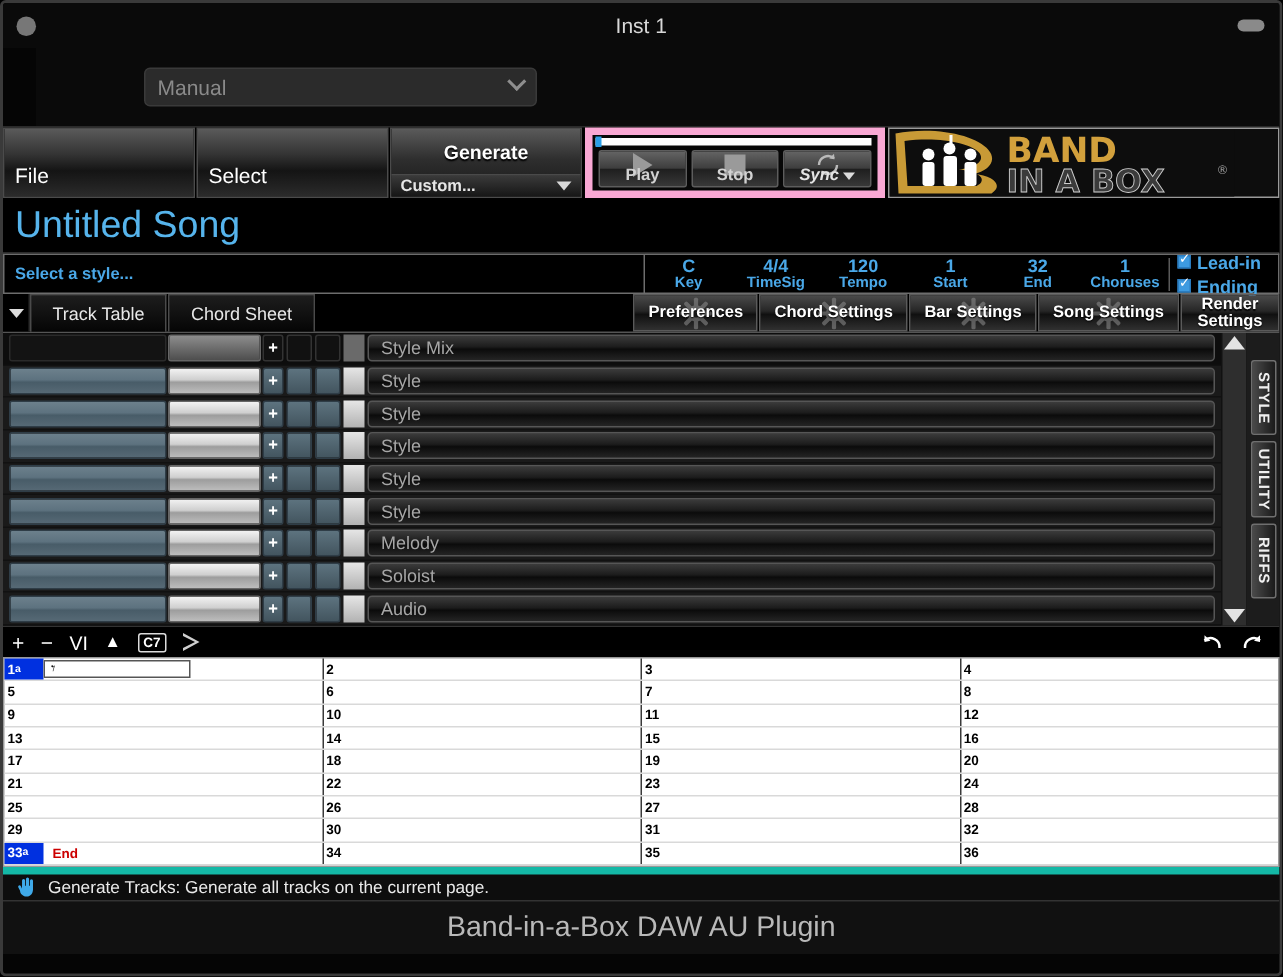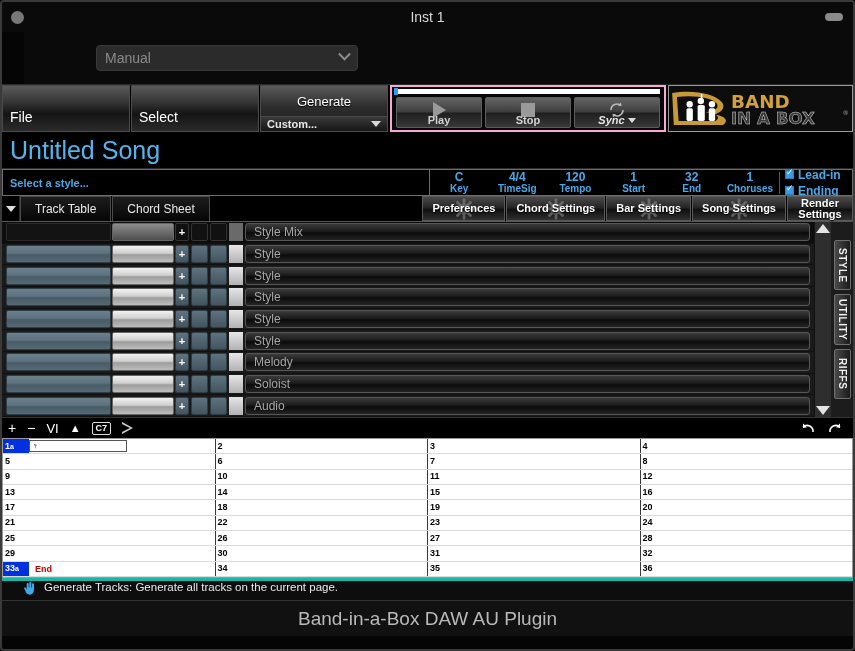--- a/index.html
+++ b/index.html
@@ -36,30 +36,30 @@
   .menubar { height:48px; display:flex; background:#000;
              border-top:1px solid #2a2a2a; }
   .mb-btn { width:128px; border:1px solid #4b4b4b; margin-right:1px;
             background:linear-gradient(#5a5a5a 0%, #333 38%, #141414 62%, #2b2b2b 100%);
             position:relative; }
   .mb-btn .lbl { position:absolute; left:7px; bottom:6px; font-size:14px; color:#fff; }
   .gen-btn { width:128px; border:1px solid #4b4b4b; margin-right:2px;
              background:linear-gradient(#5a5a5a 0%, #2e2e2e 45%, #181818 100%);
              display:flex; flex-direction:column; }
   .gen-top { flex:1; display:flex; align-items:center; justify-content:center;
-             font-size:13px; font-weight:normal; color:#fff;
+             font-size:13px; font-weight:bold; color:#fff;
              text-shadow:0 1px 1px #000;border-radius:11px; }
   .gen-bot { height:15px; border-top:1px solid #4a4a4a;
              background:linear-gradient(#3a3a3a,#161616);
              display:flex; align-items:center; justify-content:space-between;
              padding:0 6px; font-size:11px; font-weight:bold; color:#e6e6e6; }
   .caret-d { width:0;height:0;border-left:5px solid transparent;
              border-right:5px solid transparent;border-top:6px solid #d8d8d8; }
 
-  .transport { width:276px; border:2px solid #f9a8d4; background:#070707;
+  .transport { width:200px; border:5px solid #f9a8d4; background:#070707;
                margin-right:2px; position:relative; }
   .tp-progress { position:absolute; top:2px; left:2px; right:4px; height:5px;
                  background:#fff; }
   .tp-progress::before { content:""; position:absolute; left:0; top:-1px;
                  width:4px; height:7px; background:#2b9fe8; }
   .tp-row { position:absolute; top:10px; left:4px; right:4px; bottom:2px;
             display:flex; gap:3px; }
   .tp-btn { flex:1; border:1px solid #5d5d5d; border-radius:2px;
             background:linear-gradient(#646464 0%,#3e3e3e 48%,#1f1f1f 52%,#383838 100%);
             display:flex; flex-direction:column; align-items:center;
@@ -205,22 +205,22 @@
   .barno.hl { background:#0030e0; color:#fff; height:100%;
               display:flex; align-items:center; width:26px;
               padding-left:2px; }
   .sub { font-size:7px; }
   .cell-edit { position:absolute; left:26px; top:1px; width:98px; bottom:1px;
                border:1px solid #555; background:#fff; display:flex;
                align-items:center; padding-left:4px; font-size:11px; color:#111; }
   .endlbl { font-size:9px; font-weight:bold; color:#cc0000; margin-left:6px; }
 
   
-  .statusbar { height:22px; background:#0d0d0d; display:flex; 
-               padding-left:20px; gap:7px; border-top:3px solid #14b8a6; }
+  .statusbar { height:22px; background:#0d0d0d; display:flex; align-items:center;
+               padding-left:8px; gap:7px; border-top:5px solid #14b8a6; }
   .hand-ico { width:15px; height:15px; position:relative; }
   .status-txt { font-size:11.5px; color:#eaeaea; }
 
   
   .footer { height:36px; background:#111; display:flex; align-items:center;
             justify-content:center; border-top:1px solid #333; }
   .footer span { font-size:19px; color:#b9b9b9; }
 </style>
 </head>
 <body>

